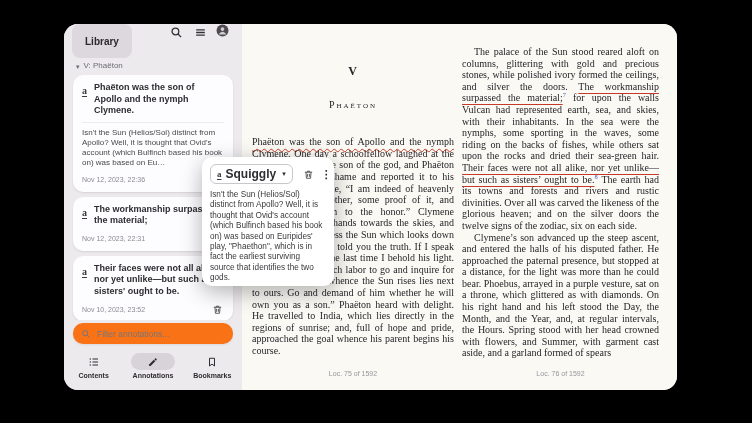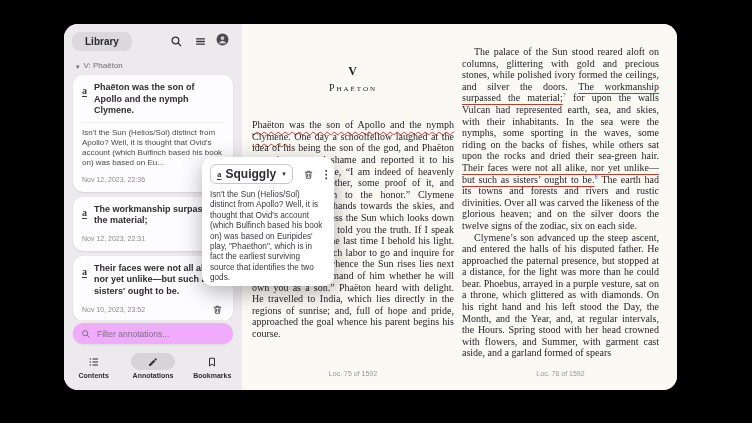--- a/index.html
+++ b/index.html
@@ -6,21 +6,21 @@
   html,body { width:752px; height:423px; background:#000; overflow:hidden;
               font-family:"Liberation Sans", sans-serif; }
   #stage { position:relative; width:752px; height:423px; background:#000; }
 
   
   #window { position:absolute; left:64px; top:24px; width:613px; height:366px;
             background:#edeaee; border-radius:14px; overflow:hidden; display:flex; }
 
   
   #sidebar { width:178px; flex:0 0 178px; display:flex; flex-direction:column; background:#edeaee; }
-  .topbar { height:34px; display:flex; align-items:center; padding:0 10px 0 8px; gap:8px; }
+  .topbar { height:34px; display:flex; padding:0 10px 0 8px; gap:8px; }
   .library-btn { background:#dcd8dd; border:none; border-radius:8px; padding:4px 13px;
                  font-size:10px; font-weight:bold; color:#2b292d; cursor:pointer; }
   .topbar .spacer { flex:1; }
   .icon-btn { background:none; border:none; width:16px; height:16px; color:#333136;
               display:flex; align-items:center; justify-content:center; cursor:pointer; padding:0; }
   .icon-btn svg { width:13px; height:13px; }
   .avatar { width:16px; height:16px; }
 
   .section-row { display:flex; align-items:flex-end; gap:4px; padding:3px 12px 5px 12px;
                  font-size:8px; color:#6f6c73; cursor:pointer; }
@@ -34,21 +34,21 @@
               text-decoration:underline; text-decoration-thickness:1px; text-underline-offset:2px;
               line-height:11px; margin-top:3px; }
   .quote { font-size:9px; font-weight:bold; color:#2e2c30; line-height:11.5px; }
   .note { font-size:8px; color:#4a484c; line-height:10px; margin-top:5px; padding-top:5px;
           border-top:1px solid #ececec; }
   .card-foot { display:flex; justify-content:space-between; align-items:center; margin-top:6px; }
   .date { font-size:7px; color:#8d8a90; }
   .trash-btn { background:none; border:none; color:#3b393d; width:12px; height:12px; padding:0; cursor:pointer; }
   .trash-btn svg { width:11px; height:11px; }
 
-  .filter-box { margin:3px 9px 6px 9px; background:#f0abfc; border-radius:10px; height:21px;
+  .filter-box { margin:3px 9px 6px 9px; background:#f97316; border-radius:10px; height:21px;
                 display:flex; align-items:center; gap:6px; padding:0 8px;
                 box-shadow:0 1px 2px rgba(0,0,0,.08); }
   .filter-box svg { width:10px; height:10px; color:#77747a; flex:0 0 auto; }
   .filter-box input { border:none; background:transparent; outline:none; width:100%;
                       font-size:8.5px; color:#333; }
   .filter-box input::placeholder { color:#77747a; }
 
   .tabbar { height:40px; display:flex; align-items:flex-start; padding-top:3px; }
   .tab { flex:1; display:flex; flex-direction:column; align-items:center; gap:2px;
          background:none; border:none; cursor:pointer; padding:0; }
@@ -59,21 +59,21 @@
   .tab .lbl { font-size:7px; font-weight:bold; color:#2f2d31; }
 
   
   #reader { flex:1; background:#fbf9f4; display:flex; padding:0 18px 0 10px; gap:8px; }
   .page { position:relative; font-family:"Liberation Serif", serif; font-size:10px;
           line-height:11.6px; color:#262428; text-align:justify; padding-top:22px; }
   .page-left  { flex:0 0 202px; }
   .page-right { flex:1; }
   .chap-head { text-align:center; margin-top:20px; margin-bottom:26px; }
   .chap-num { font-size:12px; font-weight:bold; letter-spacing:1px; }
-  .chap-title { font-size:10px; font-variant:small-caps; letter-spacing:2px; margin-top:4px; }
+  .chap-title { font-size:10px; font-variant:small-caps; letter-spacing:2px; margin-top:21px; }
   .page p { margin:0; }
   .page p.indent { text-indent:12px; }
   .u-wavy { text-decoration:underline; text-decoration-style:wavy; text-decoration-color:#c43a28;
             text-decoration-thickness:1px; text-underline-offset:2.5px; }
   .u-solid { text-decoration:underline; text-decoration-color:#c43a28;
              text-decoration-thickness:1px; text-underline-offset:2.5px; }
   sup.fn { color:#3c63b5; font-size:6.5px; line-height:0; vertical-align:super; }
   .loc { position:absolute; bottom:10px; left:0; right:0; text-align:center;
          font-family:"Liberation Sans", sans-serif; font-size:7px; color:#97949a; }
 

